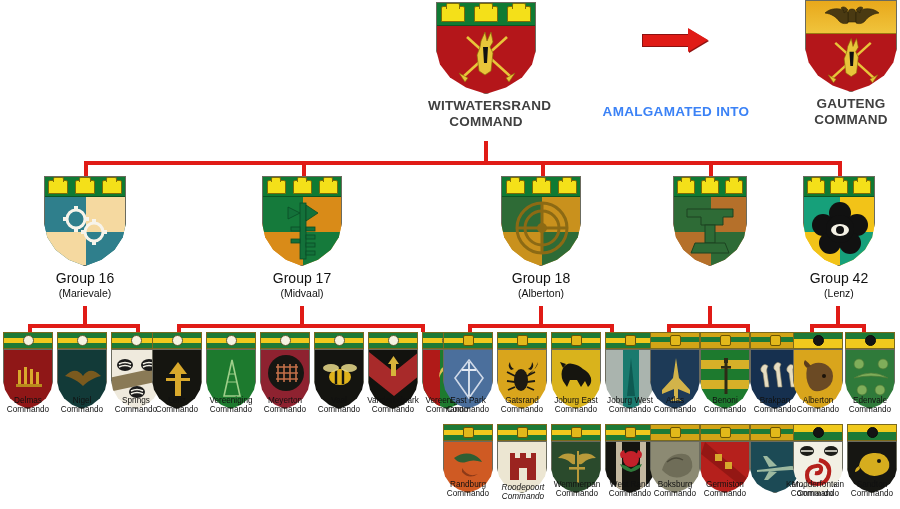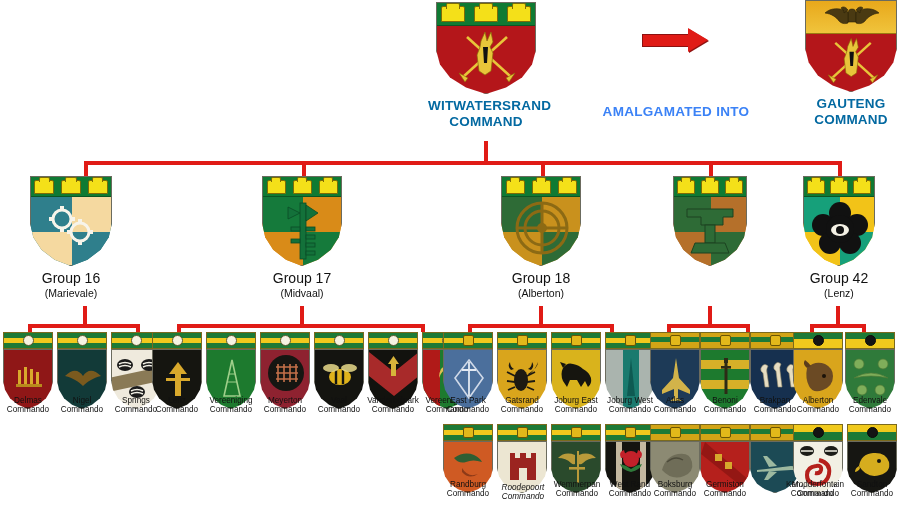--- a/index.html
+++ b/index.html
@@ -16,21 +16,21 @@
 
   
   .conn{position:absolute;background:#e01b16;}
   .conn.h{height:4px;}
   .conn.v{width:4px;}
 
   
   .cmd-wrap{position:absolute;text-align:center;}
   .cmd-title{
     font-weight:bold;letter-spacing:.2px;line-height:1.18;
-    color:#0369a1;
+    color:#404040;
   }
 
   
   .shield{
     position:relative;
     overflow:hidden;
     border:1px solid #6b6b5e;
     box-sizing:border-box;
     background:#b01a18;
     
@@ -166,21 +166,21 @@
   </div>
 
   <div class="conn v" style="left:484px;top:141px;height:23px;"></div>
   <div class="conn h" style="left:84px;top:161px;width:758px;"></div>
   <div class="conn v" style="left:84px;top:161px;height:15px;"></div>
   <div class="conn v" style="left:302px;top:161px;height:15px;"></div>
   <div class="conn v" style="left:541px;top:161px;height:15px;"></div>
   <div class="conn v" style="left:709px;top:161px;height:15px;"></div>
   <div class="conn v" style="left:838px;top:161px;height:15px;"></div>
 
-  <div class="node" style="left:30px;top:176px;width:82px;">
+  <div class="node" style="left:44px;top:176px;width:82px;">
     <div class="shield" style="width:82px;height:90px;background:#1b6f6a;">
       <div class="crest-band" style="height:19px;">
         <div class="castle" style="width:18px;height:12px;"></div>
         <div class="castle" style="width:18px;height:12px;"></div>
         <div class="castle" style="width:18px;height:12px;"></div>
       </div>
       <div style="position:absolute;left:0;top:19px;width:41px;height:36px;background:#2f7f8c;"></div>
       <div style="position:absolute;left:41px;top:19px;width:41px;height:36px;background:#f5d9a0;"></div>
       <div style="position:absolute;left:0;top:55px;width:41px;height:35px;background:#f5d9a0;"></div>
       <div style="position:absolute;left:41px;top:55px;width:41px;height:35px;background:#2f7f8c;"></div>

